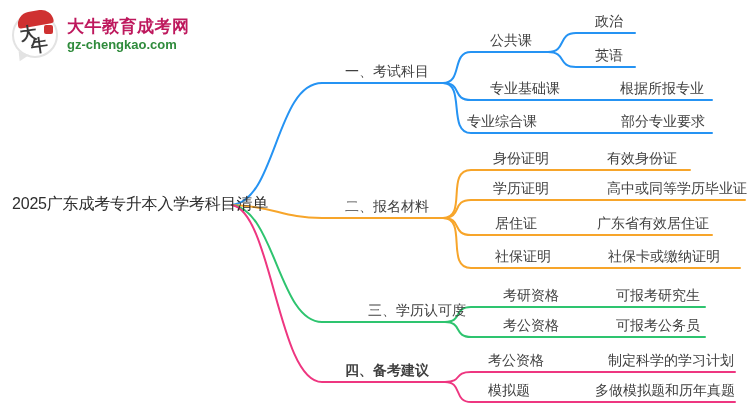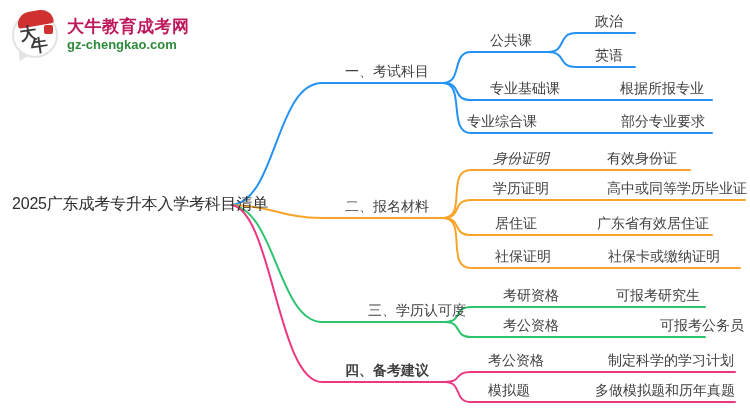--- a/index.html
+++ b/index.html
@@ -87,34 +87,34 @@
   <div class="lbl" style="left:345px;top:62px;">一、考试科目</div>
   <div class="lbl" style="left:490px;top:31px;">公共课</div>
   <div class="lbl" style="left:595px;top:12px;">政治</div>
   <div class="lbl" style="left:595px;top:46px;">英语</div>
   <div class="lbl" style="left:490px;top:79px;">专业基础课</div>
   <div class="lbl" style="left:620px;top:79px;">根据所报专业</div>
   <div class="lbl" style="left:467px;top:112px;">专业综合课</div>
   <div class="lbl" style="left:621px;top:112px;">部分专业要求</div>
 
   <div class="lbl" style="left:345px;top:197px;">二、报名材料</div>
-  <div class="lbl" style="left:493px;top:149px;font-style:italic;">身份证明</div>
+  <div class="lbl" style="left:493px;top:149px;">身份证明</div>
   <div class="lbl" style="left:607px;top:149px;">有效身份证</div>
   <div class="lbl" style="left:493px;top:179px;">学历证明</div>
   <div class="lbl" style="left:607px;top:179px;text-align:right;">高中或同等学历毕业证</div>
   <div class="lbl" style="left:495px;top:214px;">居住证</div>
   <div class="lbl" style="left:597px;top:214px;">广东省有效居住证</div>
   <div class="lbl" style="left:495px;top:247px;">社保证明</div>
   <div class="lbl" style="left:608px;top:247px;">社保卡或缴纳证明</div>
 
   <div class="lbl" style="left:343px;top:301px;margin-left:25px;">三、学历认可度</div>
   <div class="lbl" style="left:503px;top:286px;">考研资格</div>
   <div class="lbl" style="left:616px;top:286px;">可报考研究生</div>
   <div class="lbl" style="left:503px;top:316px;">考公资格</div>
-  <div class="lbl" style="left:616px;top:316px;margin-left:44px;">可报考公务员</div>
+  <div class="lbl" style="left:616px;top:316px;">可报考公务员</div>
 
   <div class="lbl" style="left:345px;top:361px;font-weight:bold;">四、备考建议</div>
   <div class="lbl" style="left:488px;top:351px;">考公资格</div>
   <div class="lbl" style="left:608px;top:351px;">制定科学的学习计划</div>
   <div class="lbl" style="left:488px;top:381px;">模拟题</div>
   <div class="lbl" style="left:595px;top:381px;">多做模拟题和历年真题</div>
 
 </div>
 
 </body></html>

